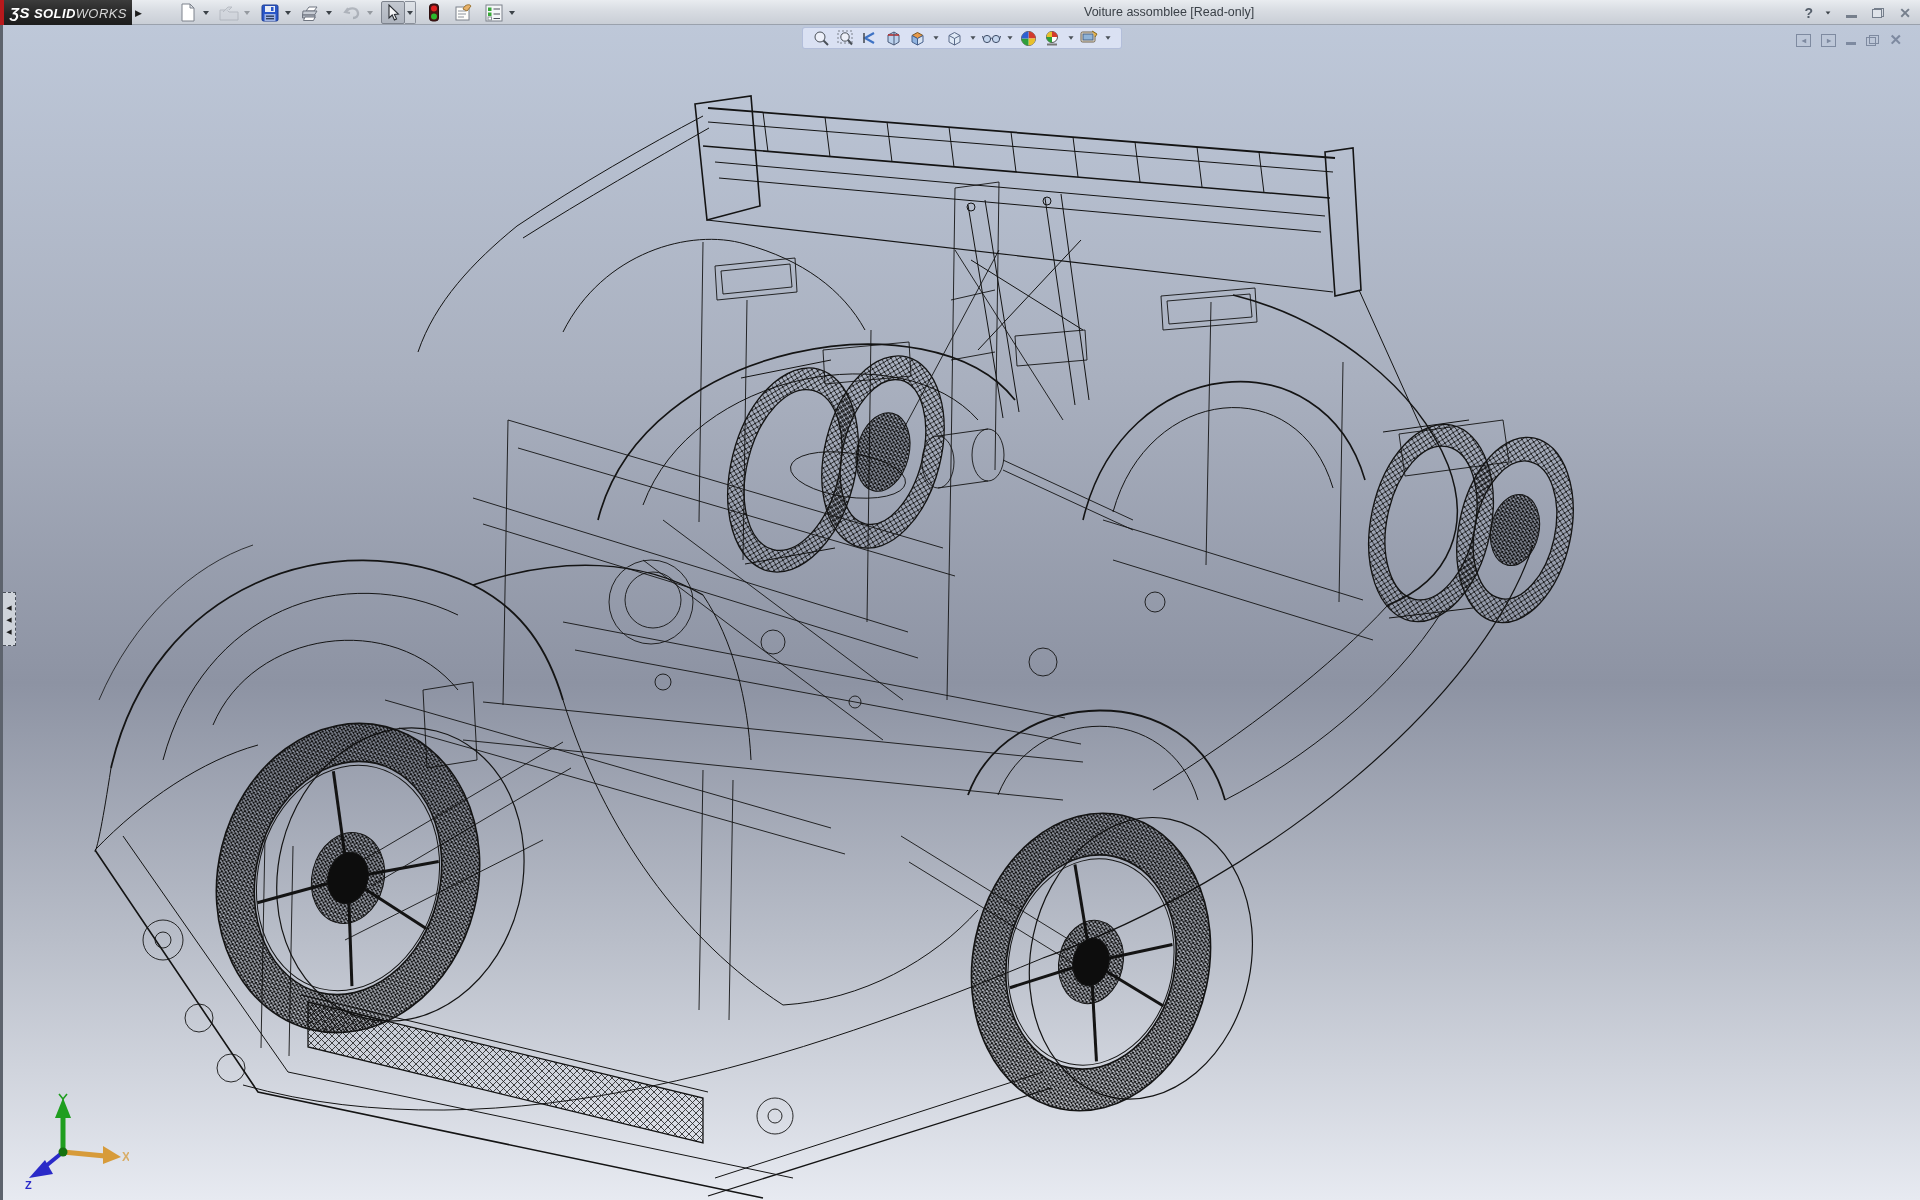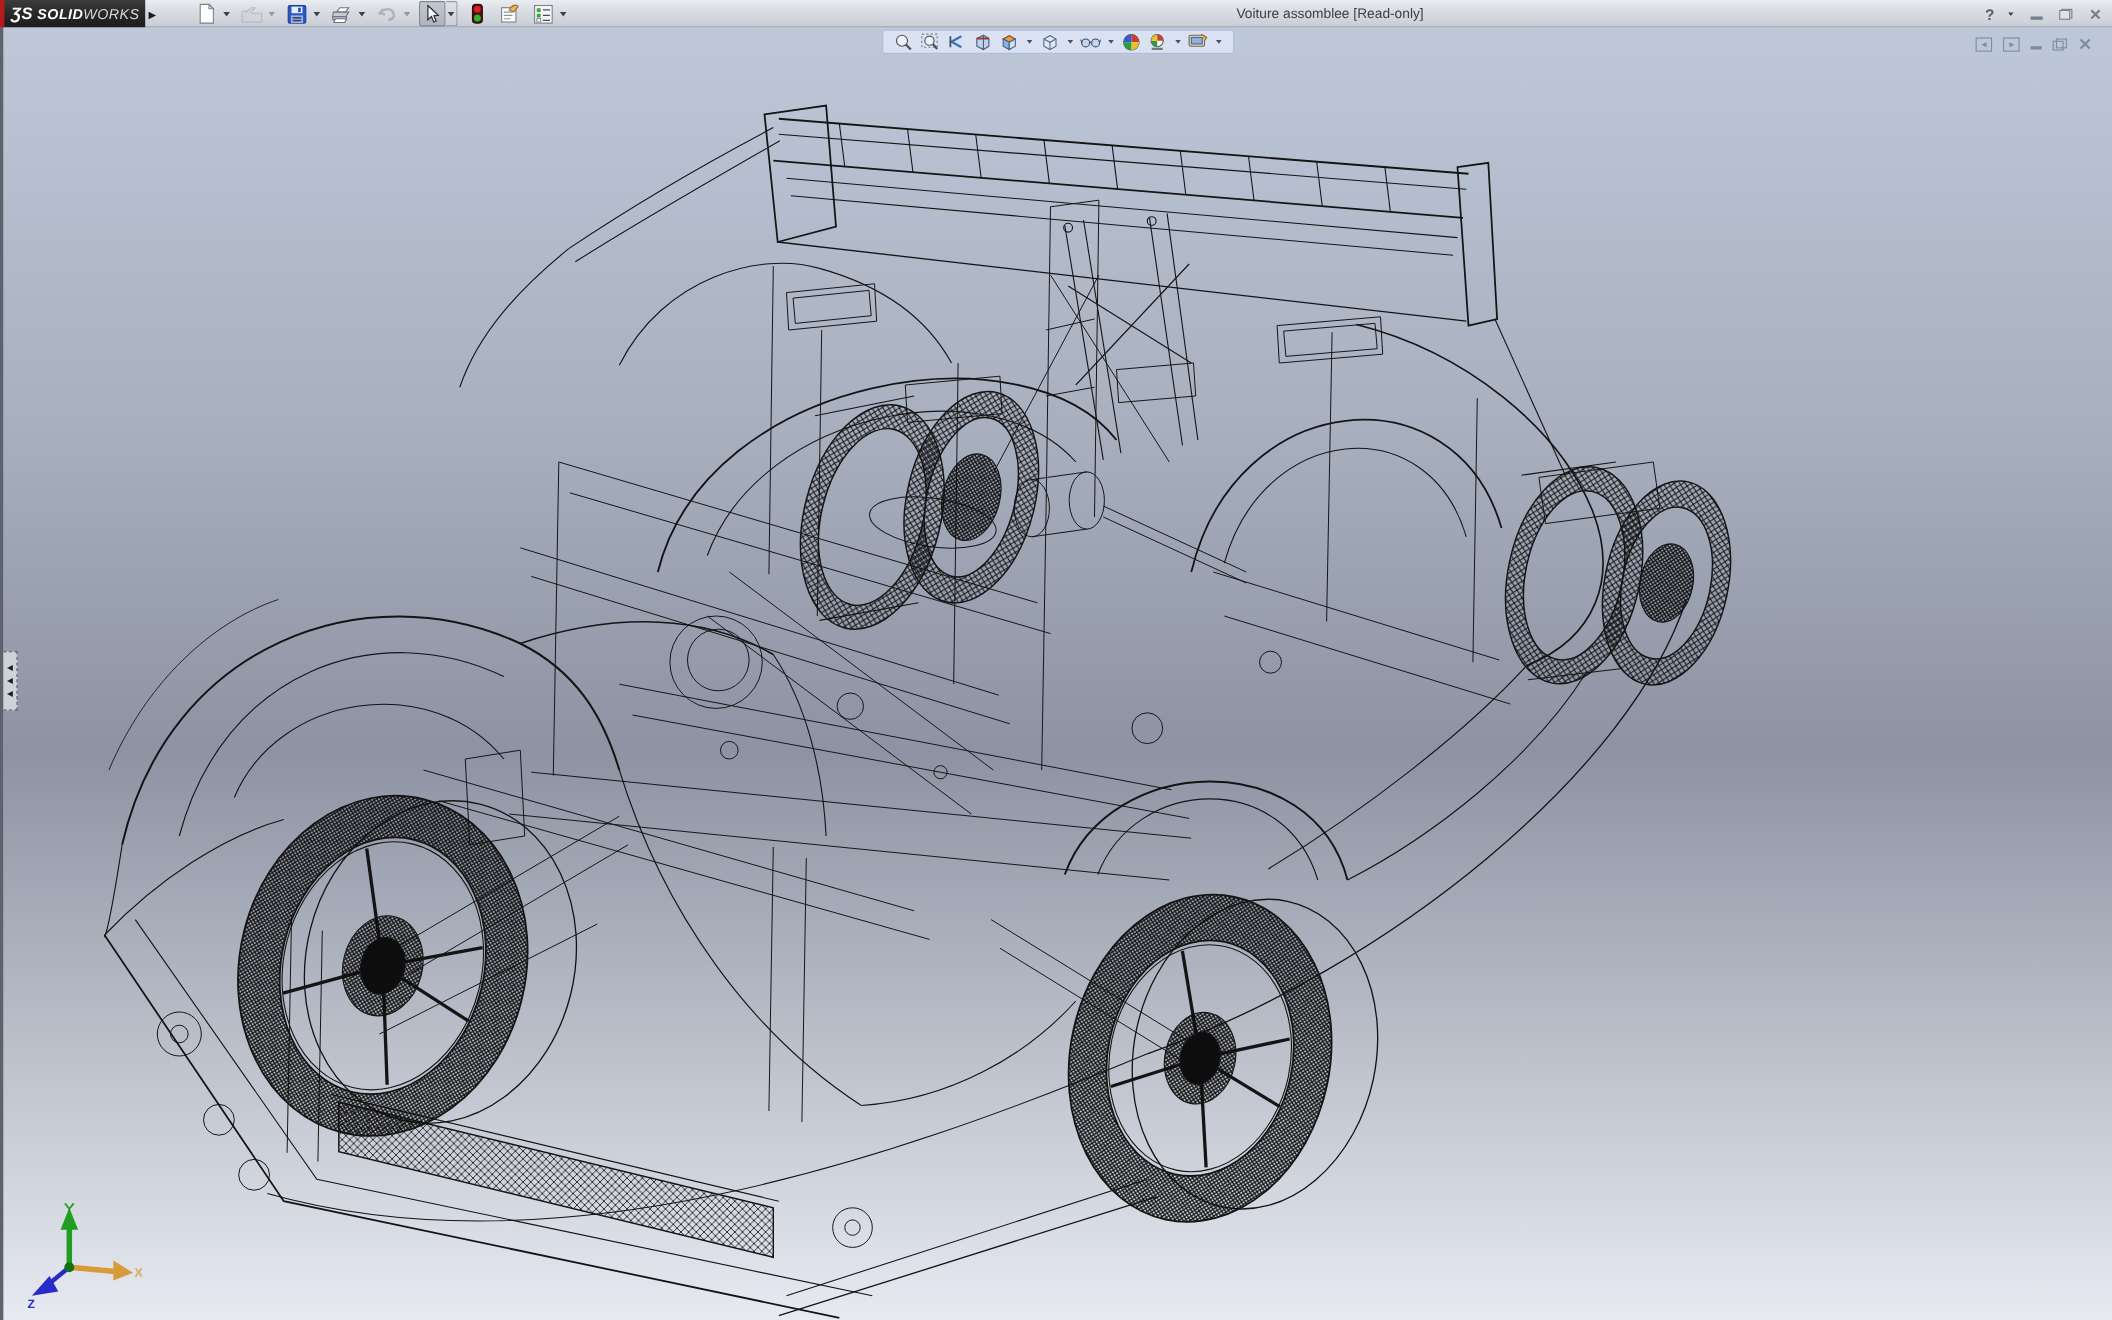--- a/index.html
+++ b/index.html
@@ -41,21 +41,21 @@
   .tb-btn.active {
     background:linear-gradient(180deg,#c3c8d0,#aeb4be);
     border:1px solid #7d838d;
   }
   .tb-caret { width:11px; height:23px; display:flex; align-items:center; justify-content:center; }
   .tb-caret.boxed { border:1px solid #8a909a; border-left:none; border-radius:0 2px 2px 0; height:23px; background:linear-gradient(180deg,#dfe3e8,#cbd0d8); }
   .caret-glyph { width:0; height:0; border-left:3.5px solid transparent; border-right:3.5px solid transparent; border-top:4px solid #3c4248; }
   .dim { opacity:.42; }
 
   .doc-title {
-    position:absolute; left:1124px; top:0; height:25px; line-height:25px;
+    position:absolute; left:1084px; top:0; height:25px; line-height:25px;
     font-size:12.5px; color:#3a4047;
   }
 
   .tb-right { position:absolute; right:6px; top:0; height:25px; display:flex; align-items:center; gap:9px; }
   .help-glyph { font-size:14px; font-weight:700; color:#555e6a; }
   .wc { display:flex; align-items:center; justify-content:center; width:18px; height:18px; color:#6a7380; }
   .wc-minbar { width:11px; height:3px; background:#767f8c; margin-top:8px; }
   .wc-restore { position:relative; width:12px; height:10px; }
   .wc-restore::before { content:""; position:absolute; right:0; top:0; width:8px; height:7px; border:1.5px solid #767f8c; }
   .wc-restore::after  { content:""; position:absolute; left:0; bottom:0; width:8px; height:7px; border:1.5px solid #767f8c; background:#dfe3e9; }

